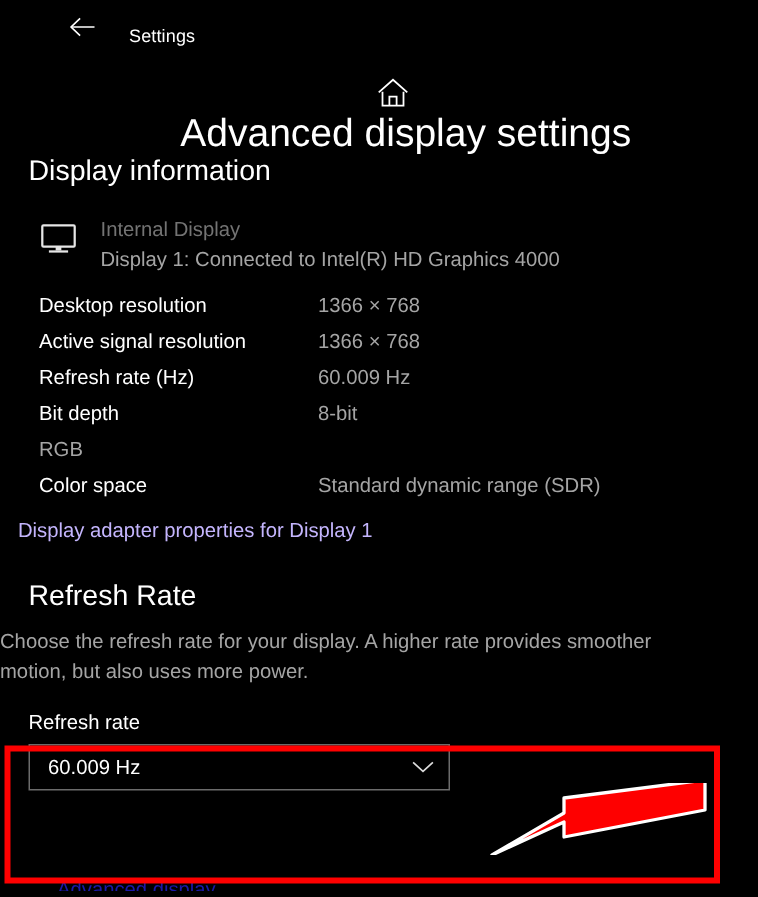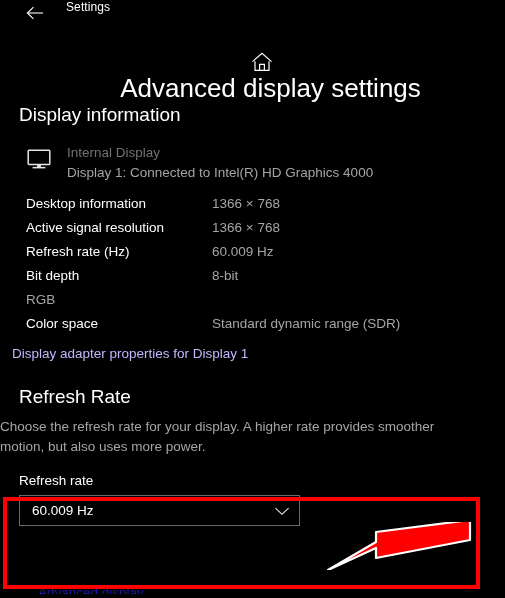--- a/index.html
+++ b/index.html
@@ -14,23 +14,24 @@
     font-family: "Liberation Sans", sans-serif;
     color: #ffffff;
     position: relative;
     -webkit-font-smoothing: antialiased;
   }
 
   
   .titlebar {
     height: 31px;
     display: flex;
-    align-items: flex-start;
+    align-items: flex-end;
     padding-left: 20px;
     box-sizing: border-box;
+    margin-left: 20px;
   }
   .back-btn {
     width: 30px;
     height: 26px;
     display: flex;
     align-items: center;
     justify-content: center;
     cursor: default;
   }
   .back-btn svg { display: block; }
@@ -255,21 +256,21 @@
     </svg>
   </div>
   <div class="display-text">
     <div class="display-name">Internal Display</div>
     <div class="display-sub">Display 1: Connected to Intel(R) HD Graphics 4000</div>
   </div>
 </div>
 
 <div class="spec-table">
   <div class="spec-row">
-    <div class="spec-label">Desktop information</div>
+    <div class="spec-label">Desktop resolution</div>
     <div class="spec-value">1366 × 768</div>
   </div>
   <div class="spec-row">
     <div class="spec-label">Active signal resolution</div>
     <div class="spec-value">1366 × 768</div>
   </div>
   <div class="spec-row">
     <div class="spec-label">Refresh rate (Hz)</div>
     <div class="spec-value">60.009 Hz</div>
   </div>

